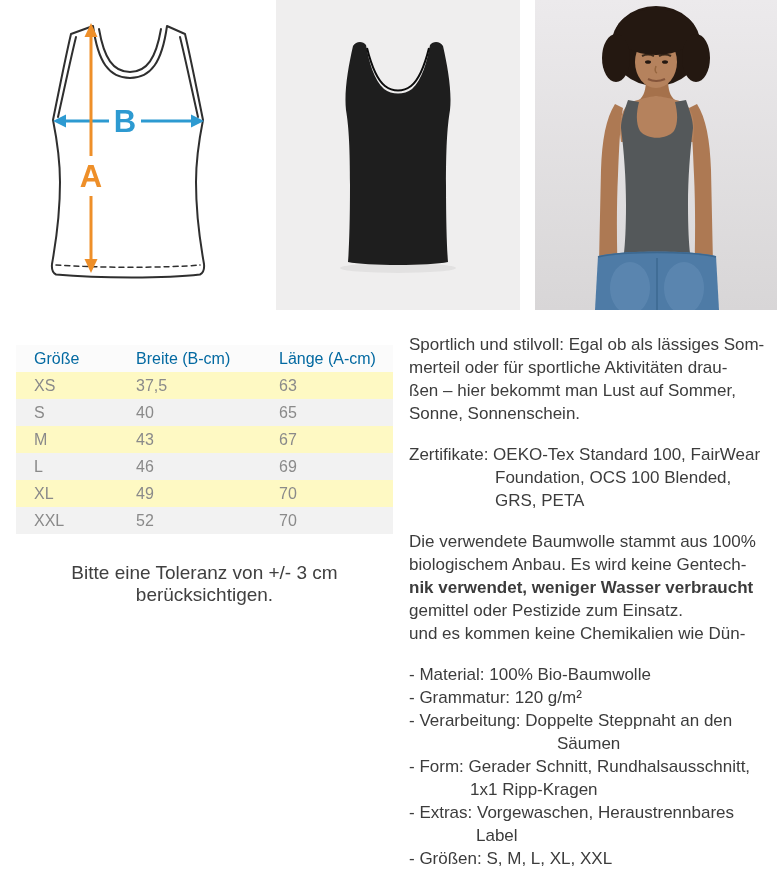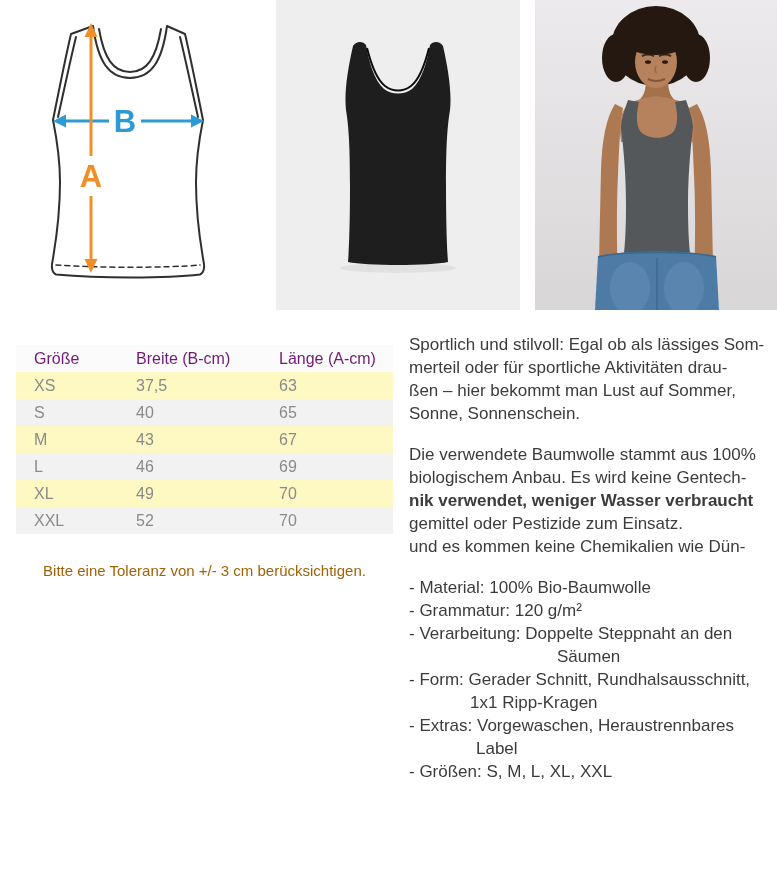--- a/index.html
+++ b/index.html
@@ -15,33 +15,33 @@
   .photo-black{left:276px;top:0;width:244px;height:310px;background:#efeeee;}
   .photo-model{left:535px;top:0;width:242px;height:310px;}
   
   table.size-table{
     position:absolute;left:16px;top:345px;width:377px;
     border-collapse:collapse;table-layout:fixed;
     font-size:16px;color:#8a8a8a;
   }
   table.size-table th{
     font-weight:normal;text-align:left;height:27px;padding:0;
-    background:#fbfbfb;color:#701a75;
+    background:#fbfbfb;color:#0369a1;
   }
   table.size-table td{height:27px;padding:0;}
   table.size-table th:first-child,
   table.size-table td:first-child{padding-left:18px;width:102px;}
   table.size-table th:nth-child(2),
   table.size-table td:nth-child(2){width:143px;}
   tr.row-odd td{background:#fef9c3;}
   tr.row-even td{background:#f2f2f2;}
   
   .tolerance{
     left:16px;top:562px;width:377px;text-align:center;
-    font-size:15px;color:#a16207;
+    font-size:19px;color:#404040;
   }
   
   .description{
     left:409px;top:333px;width:366px;
     font-size:17px;line-height:23px;color:#3c3c3c;
   }
   .description .para{margin:0 0 18px 0;}
   .description .dline{white-space:nowrap;}
   svg{display:block;}
   .arrow-label{font-family:"Liberation Sans","DejaVu Sans",sans-serif;font-weight:bold;font-size:31px;}
@@ -200,20 +200,25 @@
 <div class="abs tolerance">Bitte eine Toleranz von +/- 3 cm berücksichtigen.</div>
 
 <div class="abs description">
     <div class="para">
       <div class="dline" style="margin-left: 0px;">Sportlich und stilvoll: Egal ob als lässiges Som-</div>
       <div class="dline" style="margin-left: 0px;">merteil oder für sportliche Aktivitäten drau-</div>
       <div class="dline" style="margin-left: 0px;">ßen – hier bekommt man Lust auf Sommer,</div>
       <div class="dline" style="margin-left: 0px;">Sonne, Sonnenschein.</div>
     </div>
     <div class="para">
+      <div class="dline" style="margin-left: 0px;">Zertifikate: OEKO-Tex Standard 100, FairWear</div>
+      <div class="dline" style="margin-left: 86px;">Foundation, OCS 100 Blended,</div>
+      <div class="dline" style="margin-left: 86px;">GRS, PETA</div>
+    </div>
+    <div class="para">
       <div class="dline" style="margin-left: 0px;">Die verwendete Baumwolle stammt aus 100%</div>
       <div class="dline" style="margin-left: 0px;">biologischem Anbau. Es wird keine Gentech-</div>
       <div class="dline" style="margin-left: 0px; font-weight: bold;">nik verwendet, weniger Wasser verbraucht</div>
       <div class="dline" style="margin-left: 0px;">gemittel oder Pestizide zum Einsatz.</div>
       <div class="dline" style="margin-left: 0px;">und es kommen keine Chemikalien wie Dün-</div>
     </div>
     <div class="para">
       <div class="dline" style="margin-left: 0px;">- Material: 100% Bio-Baumwolle</div>
       <div class="dline" style="margin-left: 0px;">- Grammatur: 120 g/m²</div>
       <div class="dline" style="margin-left: 0px;">- Verarbeitung: Doppelte Steppnaht an den</div>

